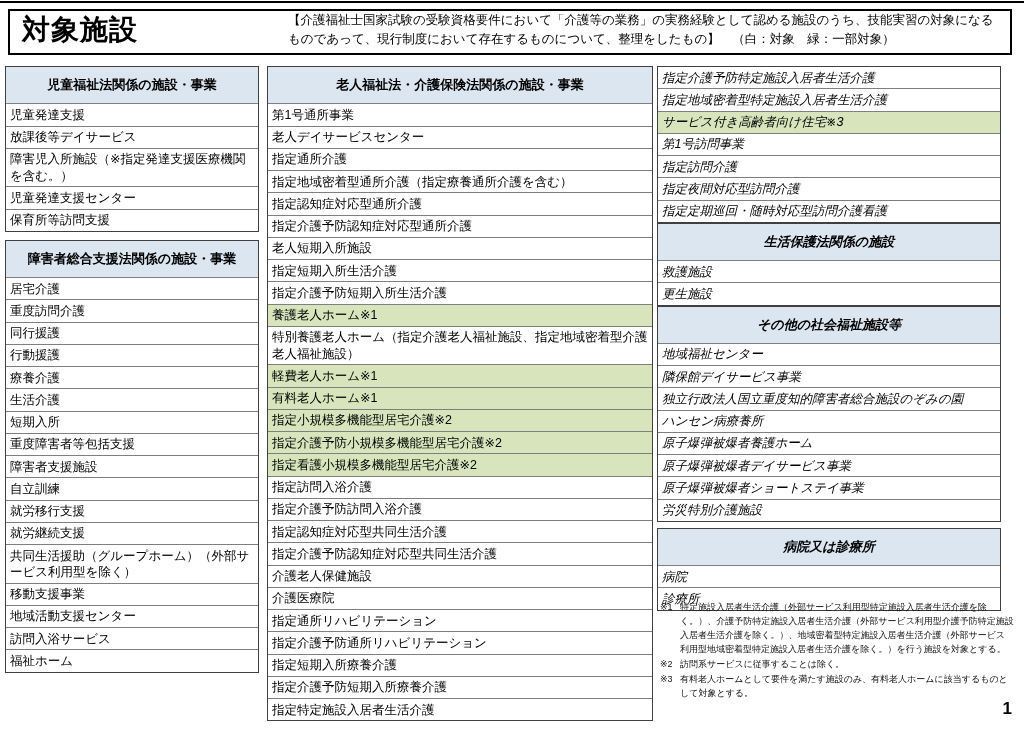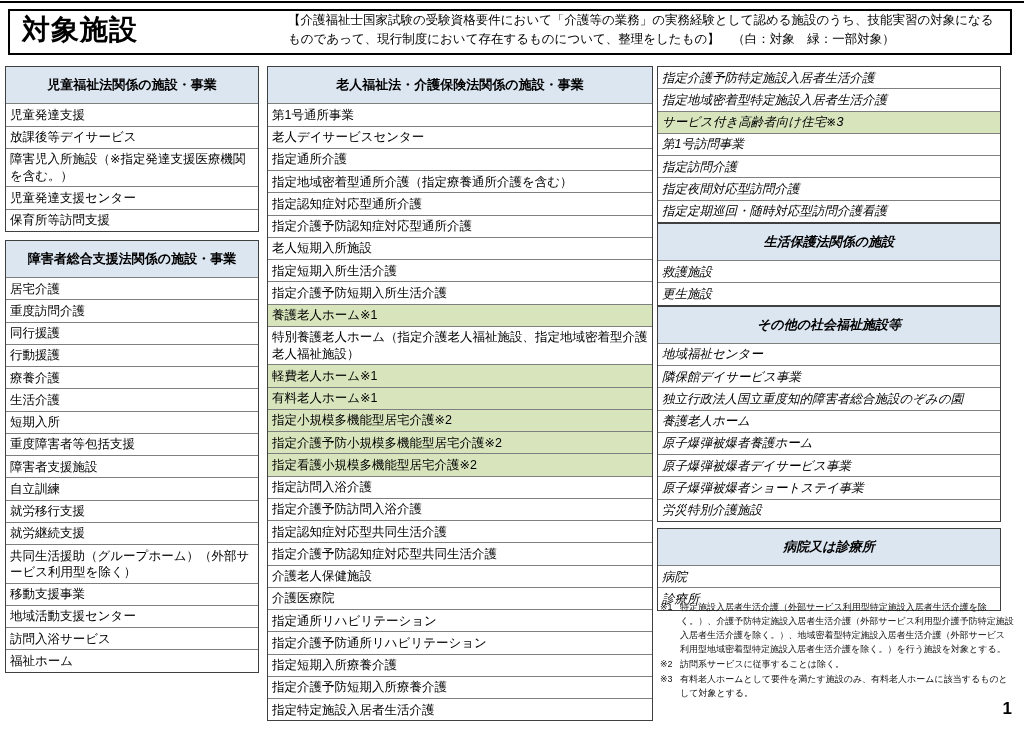--- a/index.html
+++ b/index.html
@@ -150,21 +150,21 @@
     <div class="group">
       <div class="ghead">生活保護法関係の施設</div>
       <div class="cell">救護施設</div>
       <div class="cell">更生施設</div>
     </div>
     <div class="group">
       <div class="ghead">その他の社会福祉施設等</div>
       <div class="cell">地域福祉センター</div>
       <div class="cell">隣保館デイサービス事業</div>
       <div class="cell">独立行政法人国立重度知的障害者総合施設のぞみの園</div>
-      <div class="cell">養護老人ホーム</div>
+      <div class="cell">ハンセン病療養所</div>
       <div class="cell">原子爆弾被爆者養護ホーム</div>
       <div class="cell">原子爆弾被爆者デイサービス事業</div>
       <div class="cell">原子爆弾被爆者ショートステイ事業</div>
       <div class="cell">労災特別介護施設</div>
     </div>
     <div class="group">
       <div class="ghead">病院又は診療所</div>
       <div class="cell">病院</div>
       <div class="cell">診療所</div>
     </div>

